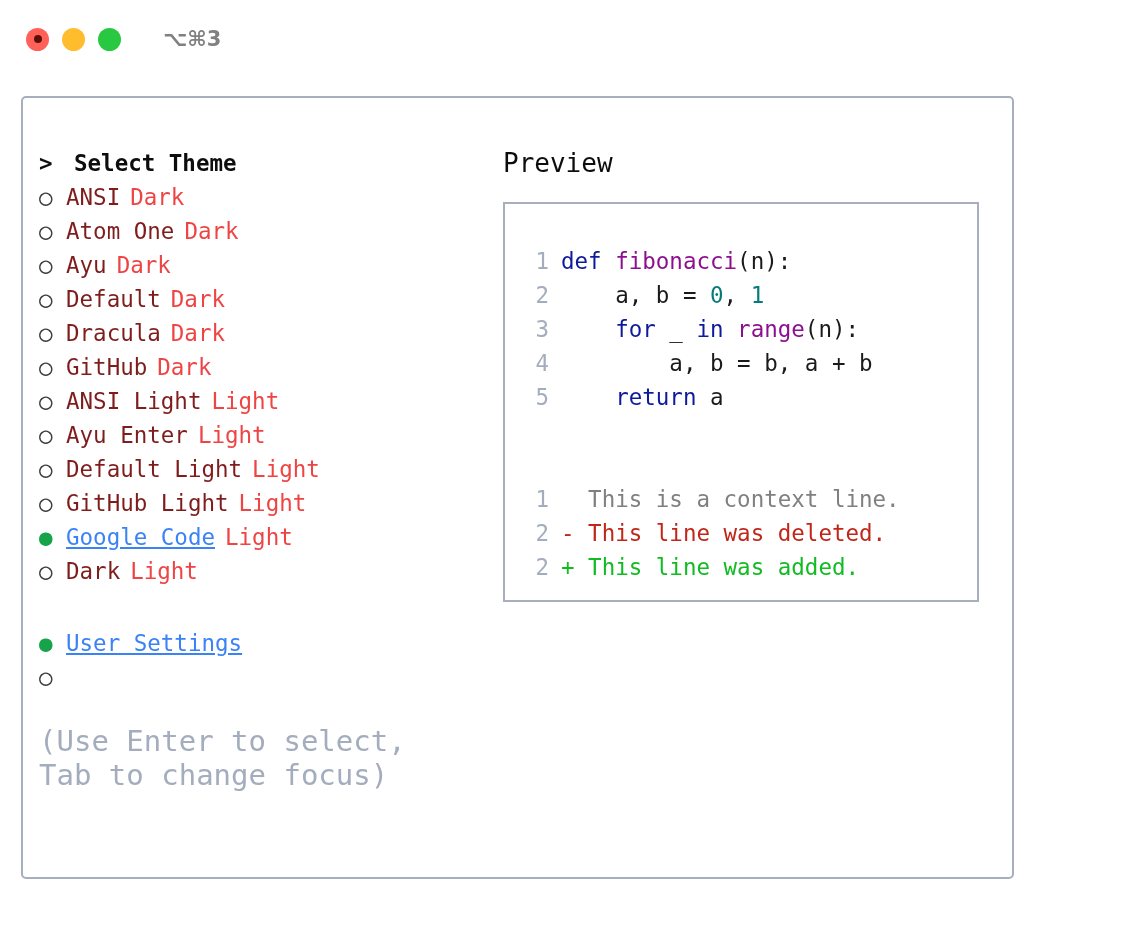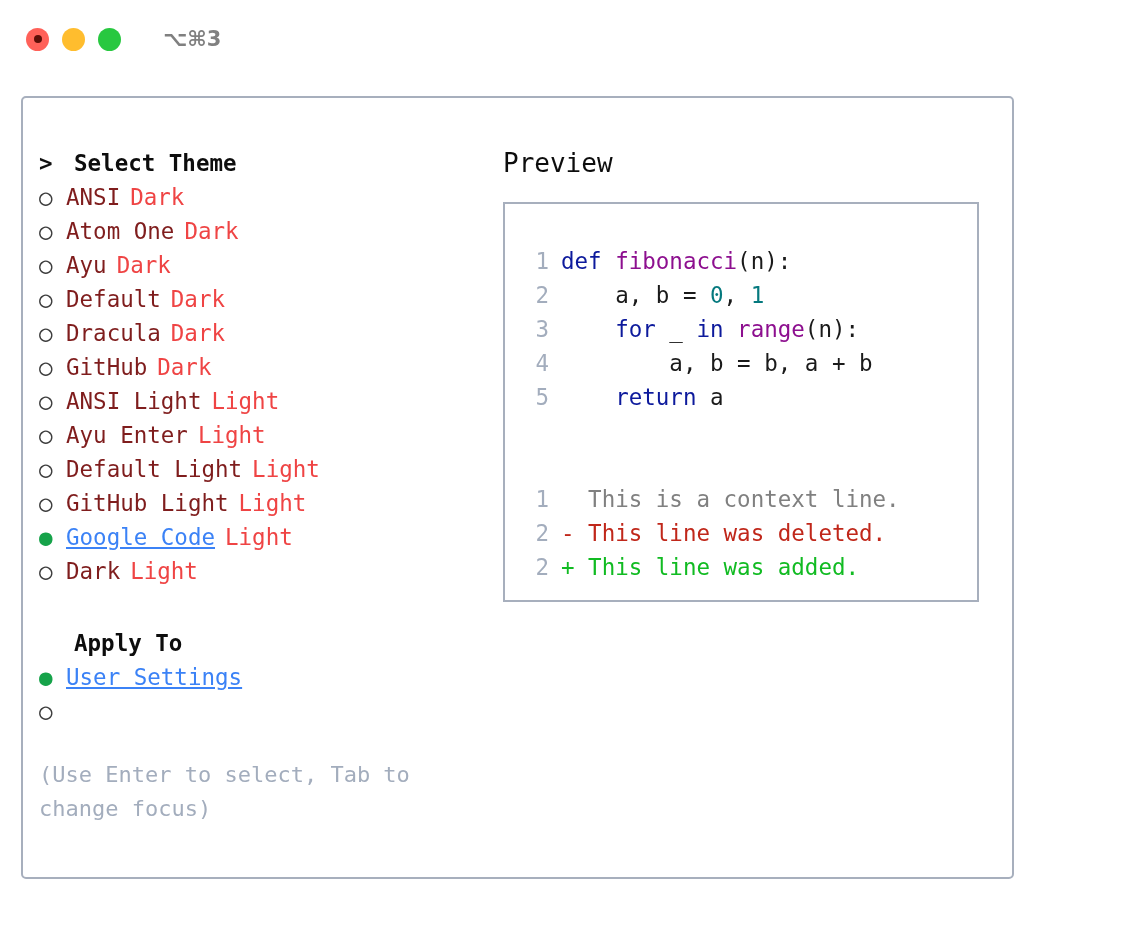--- a/index.html
+++ b/index.html
@@ -100,21 +100,21 @@
 
   .tag {
     color: #ef4444;
     margin-left: 10px;
   }
 
   .spacer-lg { height: 38px; }
   .spacer-sm { height: 30px; }
 
   .hint {
-    font-size: 22px;
+    font-size: 29px;
     line-height: 34px;
     color: #a3adbd;
     width: 420px;
     white-space: pre-wrap;
   }
 
   
   .right-col {
     position: absolute;
     left: 480px; top: 48px;
@@ -243,24 +243,20 @@
       </div>
       <div class="row">
         <span class="marker bullet-off">○</span>
         <span class="label">Dark</span>
         <span class="tag">Light</span>
       </div>
 
       <div class="spacer-lg"></div>
 
       <div class="row">
-        <span class="marker"></span>
-        <span class="label bold">Apply To</span>
-      </div>
-      <div class="row">
         <span class="marker bullet-on">●</span>
         <span class="label sel">User Settings</span>
       </div>
       <div class="row">
         <span class="marker bullet-off">○</span>
       </div>
 
       <div class="spacer-sm"></div>
 
       <div class="hint">(Use Enter to select, Tab to change focus)</div>

